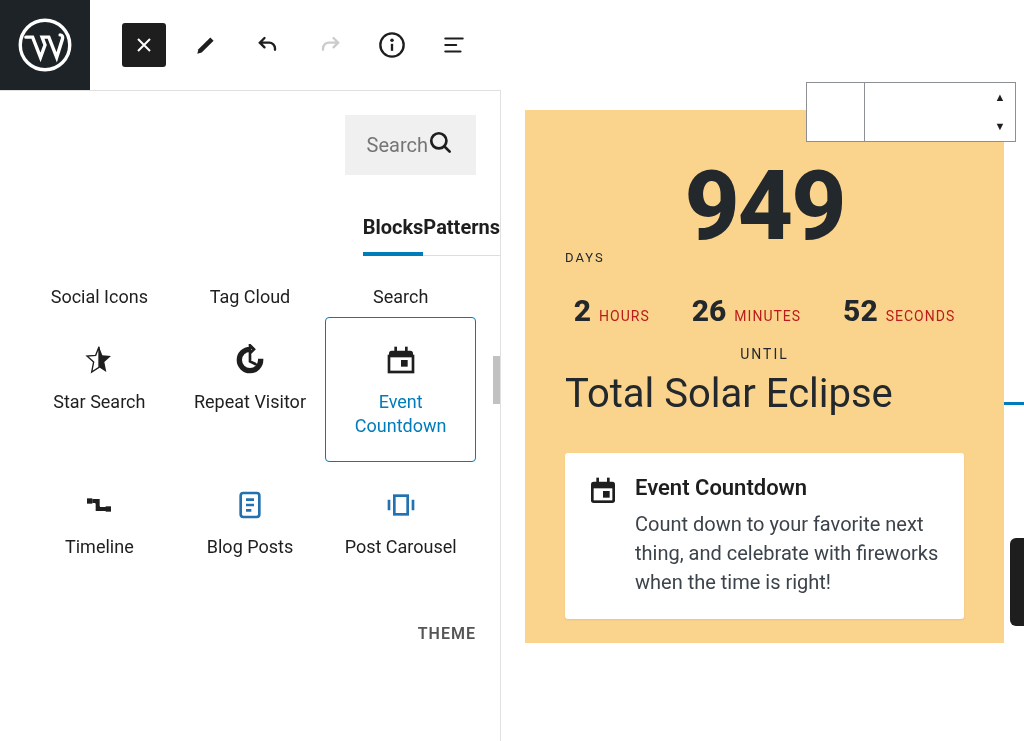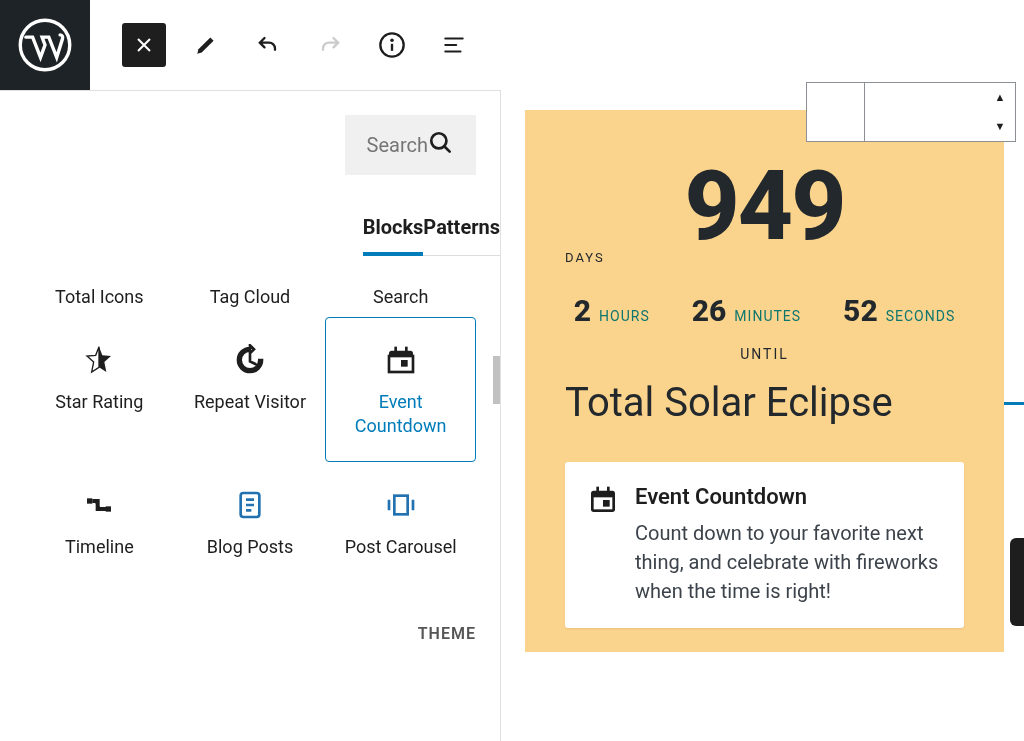--- a/index.html
+++ b/index.html
@@ -36,22 +36,22 @@
 .theme-label { padding: 20px 24px; font-size: 16px; letter-spacing: 1px; color: #555; font-weight: 600; }
 
 .preview-area { flex: 1; background: #fff; padding: 20px 20px 20px 24px; position: relative; border-left: 1px solid #e0e0e0; }
 .preview-card { background: #fad48c; padding: 48px 40px 24px; }
 .countdown-big { text-align: center; }
 .big-number { font-size: 96px; font-weight: 800; letter-spacing: -2px; line-height: 1; color: #23282d; }
 .big-label { text-align: left; display:block; font-size: 13px; letter-spacing: 2px; color: #23282d; margin-top: -4px; padding-right: 60px; }
 .time-row { display: flex; justify-content: center; gap: 42px; margin: 28px 0 18px; }
 .time-cell { display: flex; align-items: baseline; gap: 8px; }
 .t-num { font-size: 30px; font-weight: 800; color: #23282d; }
-.t-lbl { font-size: 14px; letter-spacing: 1px; color: #0f766e; }
-.until { text-align: center; font-size: 14px; letter-spacing: 2px; color: #23282d; margin: 14px 0 17px; }
+.t-lbl { font-size: 14px; letter-spacing: 1px; color: #b91c1c; }
+.until { text-align: center; font-size: 14px; letter-spacing: 2px; color: #23282d; margin: 14px 0 8px; }
 .event-title { text-align: left; font-size: 40px; font-weight: 400; color: #23282d; margin-bottom: 36px; }
 
 .desc-card { background: #fff; border-radius: 3px; padding: 22px; display: flex; gap: 16px; margin-top: 24px; box-shadow: 0 1px 2px rgba(0,0,0,0.08); }
 .desc-icon { flex-shrink: 0; }
 .desc-title { font-size: 22px; font-weight: 600; margin-bottom: 10px; color: #1e1e1e; }
 .desc-text { font-size: 20px; color: #3c434a; line-height: 1.45; }
 
 .stepper { position: absolute; top: -8px; right: 8px; width: 210px; height: 60px; border: 1px solid #8c8f94; background: #fff; display: flex; }
 .stepper-left { flex: 1; border-right: 1px solid #8c8f94; }
 .stepper-mid { width: 120px; }
@@ -120,37 +120,37 @@
         </span>
       </div>
     </div>
     <div class="tabs">
       <div class="tab active">Blocks</div>
       <div class="tab">Patterns</div>
     </div>
 
     <div class="blocks-grid">
       <div class="block-item label-only">
-          <div class="block-label">Total Icons</div>
+          <div class="block-label">Social Icons</div>
         </div>
       <div class="block-item label-only">
           <div class="block-label">Tag Cloud</div>
         </div>
       <div class="block-item label-only">
           <div class="block-label">Search</div>
         </div>
 
       <div class="block-item">
         <div class="block-icon">
           <svg width="32" height="32" viewBox="0 0 24 24">
               <path d="M12 2l2.5 6.5L21 9l-5 4.5L17.5 21 12 17.5 6.5 21 8 13.5 3 9l6.5-.5L12 2z" fill="#1e1e1e"></path>
               <path d="M12 2v15.5L6.5 21 8 13.5 3 9l6.5-.5L12 2z" fill="#fff" stroke="#1e1e1e" stroke-width="1"></path>
             </svg>
         </div>
-        <div class="block-label">Star Rating</div>
+        <div class="block-label">Star Search</div>
       </div>
       <div class="block-item">
         <div class="block-icon">
           <svg width="32" height="32" viewBox="0 0 24 24">
               <path d="M12 3a9 9 0 109 9h-2a7 7 0 11-7-7v2l3-3-3-3v2zM12 8v5l4 2" stroke="#1e1e1e" stroke-width="2" fill="none" stroke-linecap="round"></path>
             </svg>
         </div>
         <div class="block-label">Repeat Visitor</div>
       </div>
       <div class="block-item selected">

